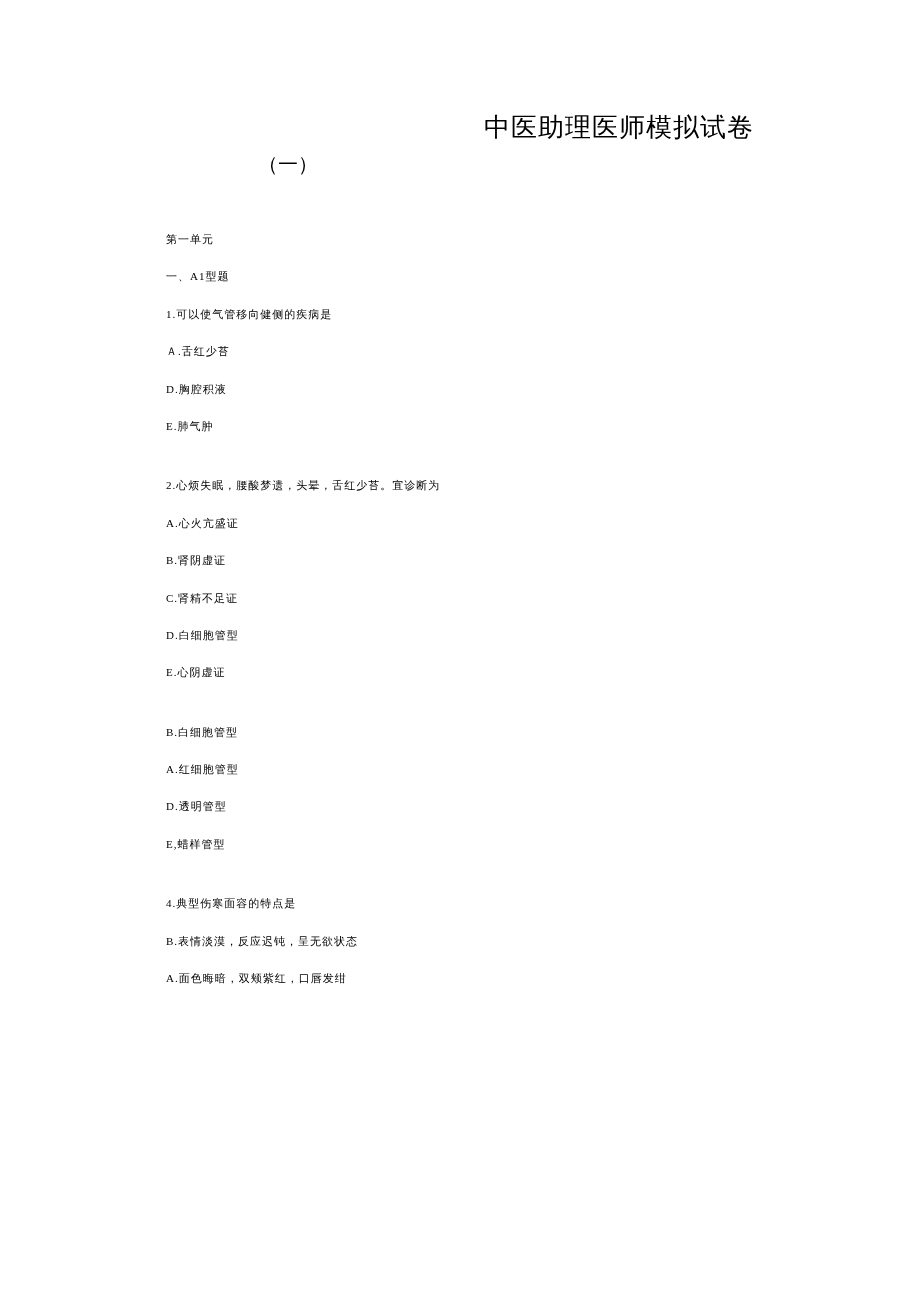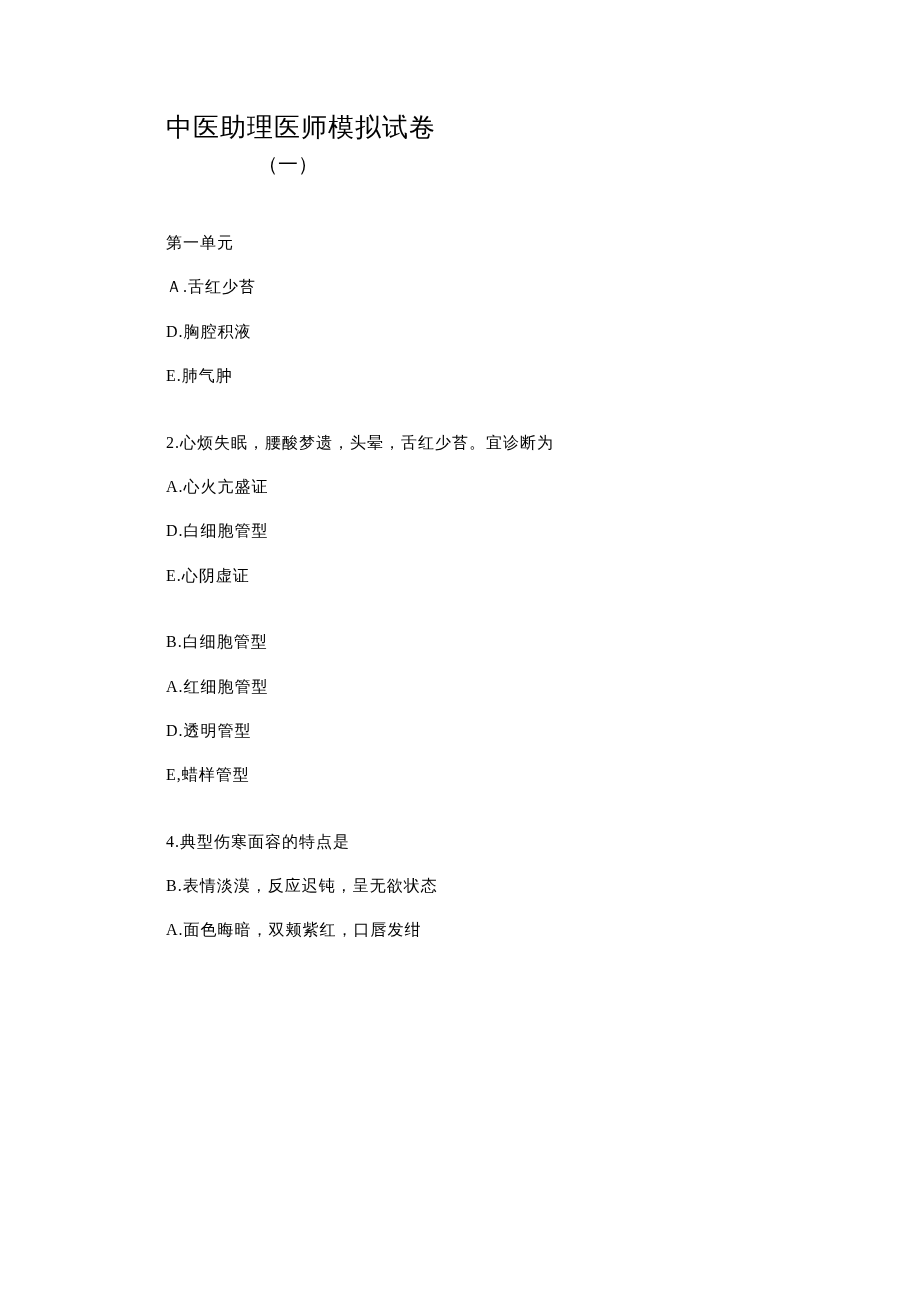--- a/index.html
+++ b/index.html
@@ -10,60 +10,64 @@
     color: #000000;
     width: 920px;
     height: 1301px;
     position: relative;
   }
   .page {
     padding: 110px 166px 60px 166px;
     box-sizing: border-box;
   }
   .title {
-    text-align: left;
+    text-align: right;
     font-size: 26px;
     font-weight: normal;
     letter-spacing: 1px;
     margin: 0 0 6px 0;
   }
   .subtitle {
     font-size: 20px;
     margin: 0 0 54px 0;
     padding-left: 92px;
   }
   .line {
-    font-size: 16px;
+    font-size: 11px;
     line-height: 1.4;
     margin: 0 0 22px 0;
     letter-spacing: 1px;
     font-family: Liberation Serif, serif;
   }
   .block-gap {
     height: 22px;
   }
 </style>
 </head>
 <body>
 
 <div class="page">
 
   <h1 class="title">中医助理医师模拟试卷</h1>
   <div class="subtitle">（一）</div>
 
   <p class="line">第一单元</p>
+  <p class="line">一、A1型题</p>
 
+  <p class="line">1.可以使气管移向健侧的疾病是</p>
   <p class="line">Ａ.舌红少苔</p>
   <p class="line">D.胸腔积液</p>
   <p class="line">E.肺气肿</p>
 
   <div class="block-gap"></div>
 
   <p class="line">2.心烦失眠，腰酸梦遗，头晕，舌红少苔。宜诊断为</p>
   <p class="line">A.心火亢盛证</p>
+  <p class="line">B.肾阴虚证</p>
+  <p class="line">C.肾精不足证</p>
   <p class="line">D.白细胞管型</p>
   <p class="line">E.心阴虚证</p>
 
   <div class="block-gap"></div>
 
   <p class="line">B.白细胞管型</p>
   <p class="line">A.红细胞管型</p>
   <p class="line">D.透明管型</p>
   <p class="line">E,蜡样管型</p>
 

